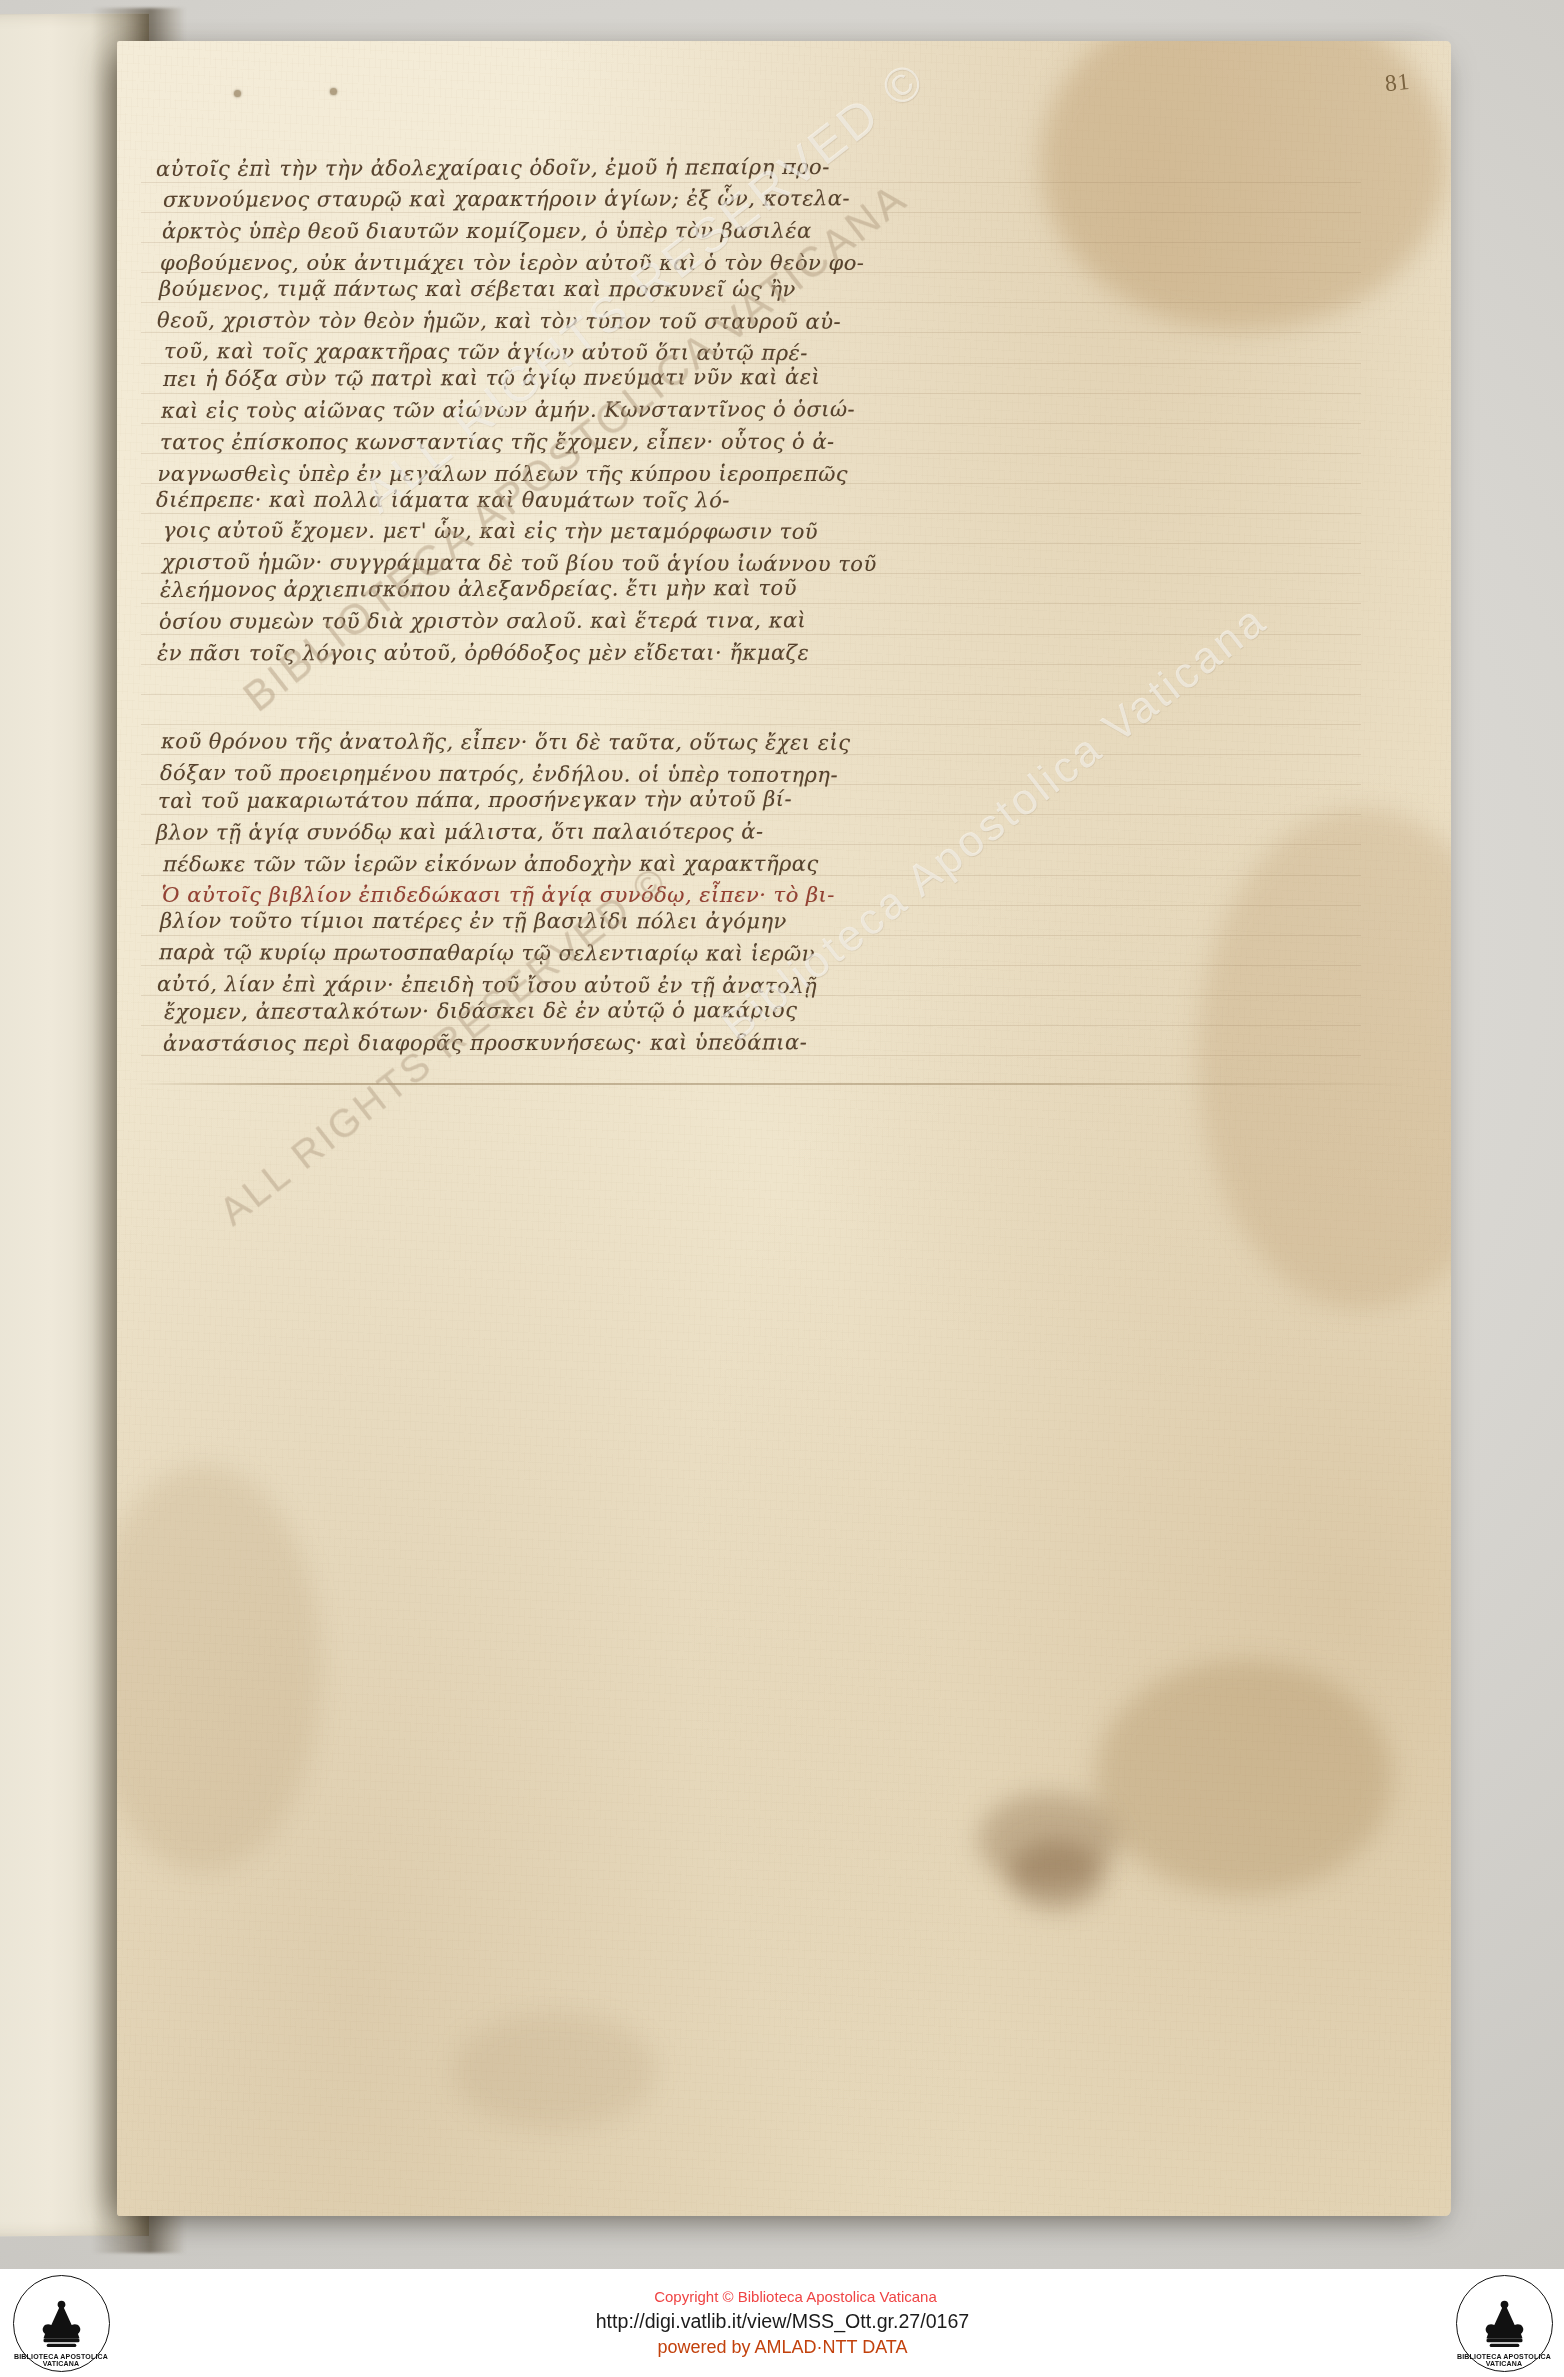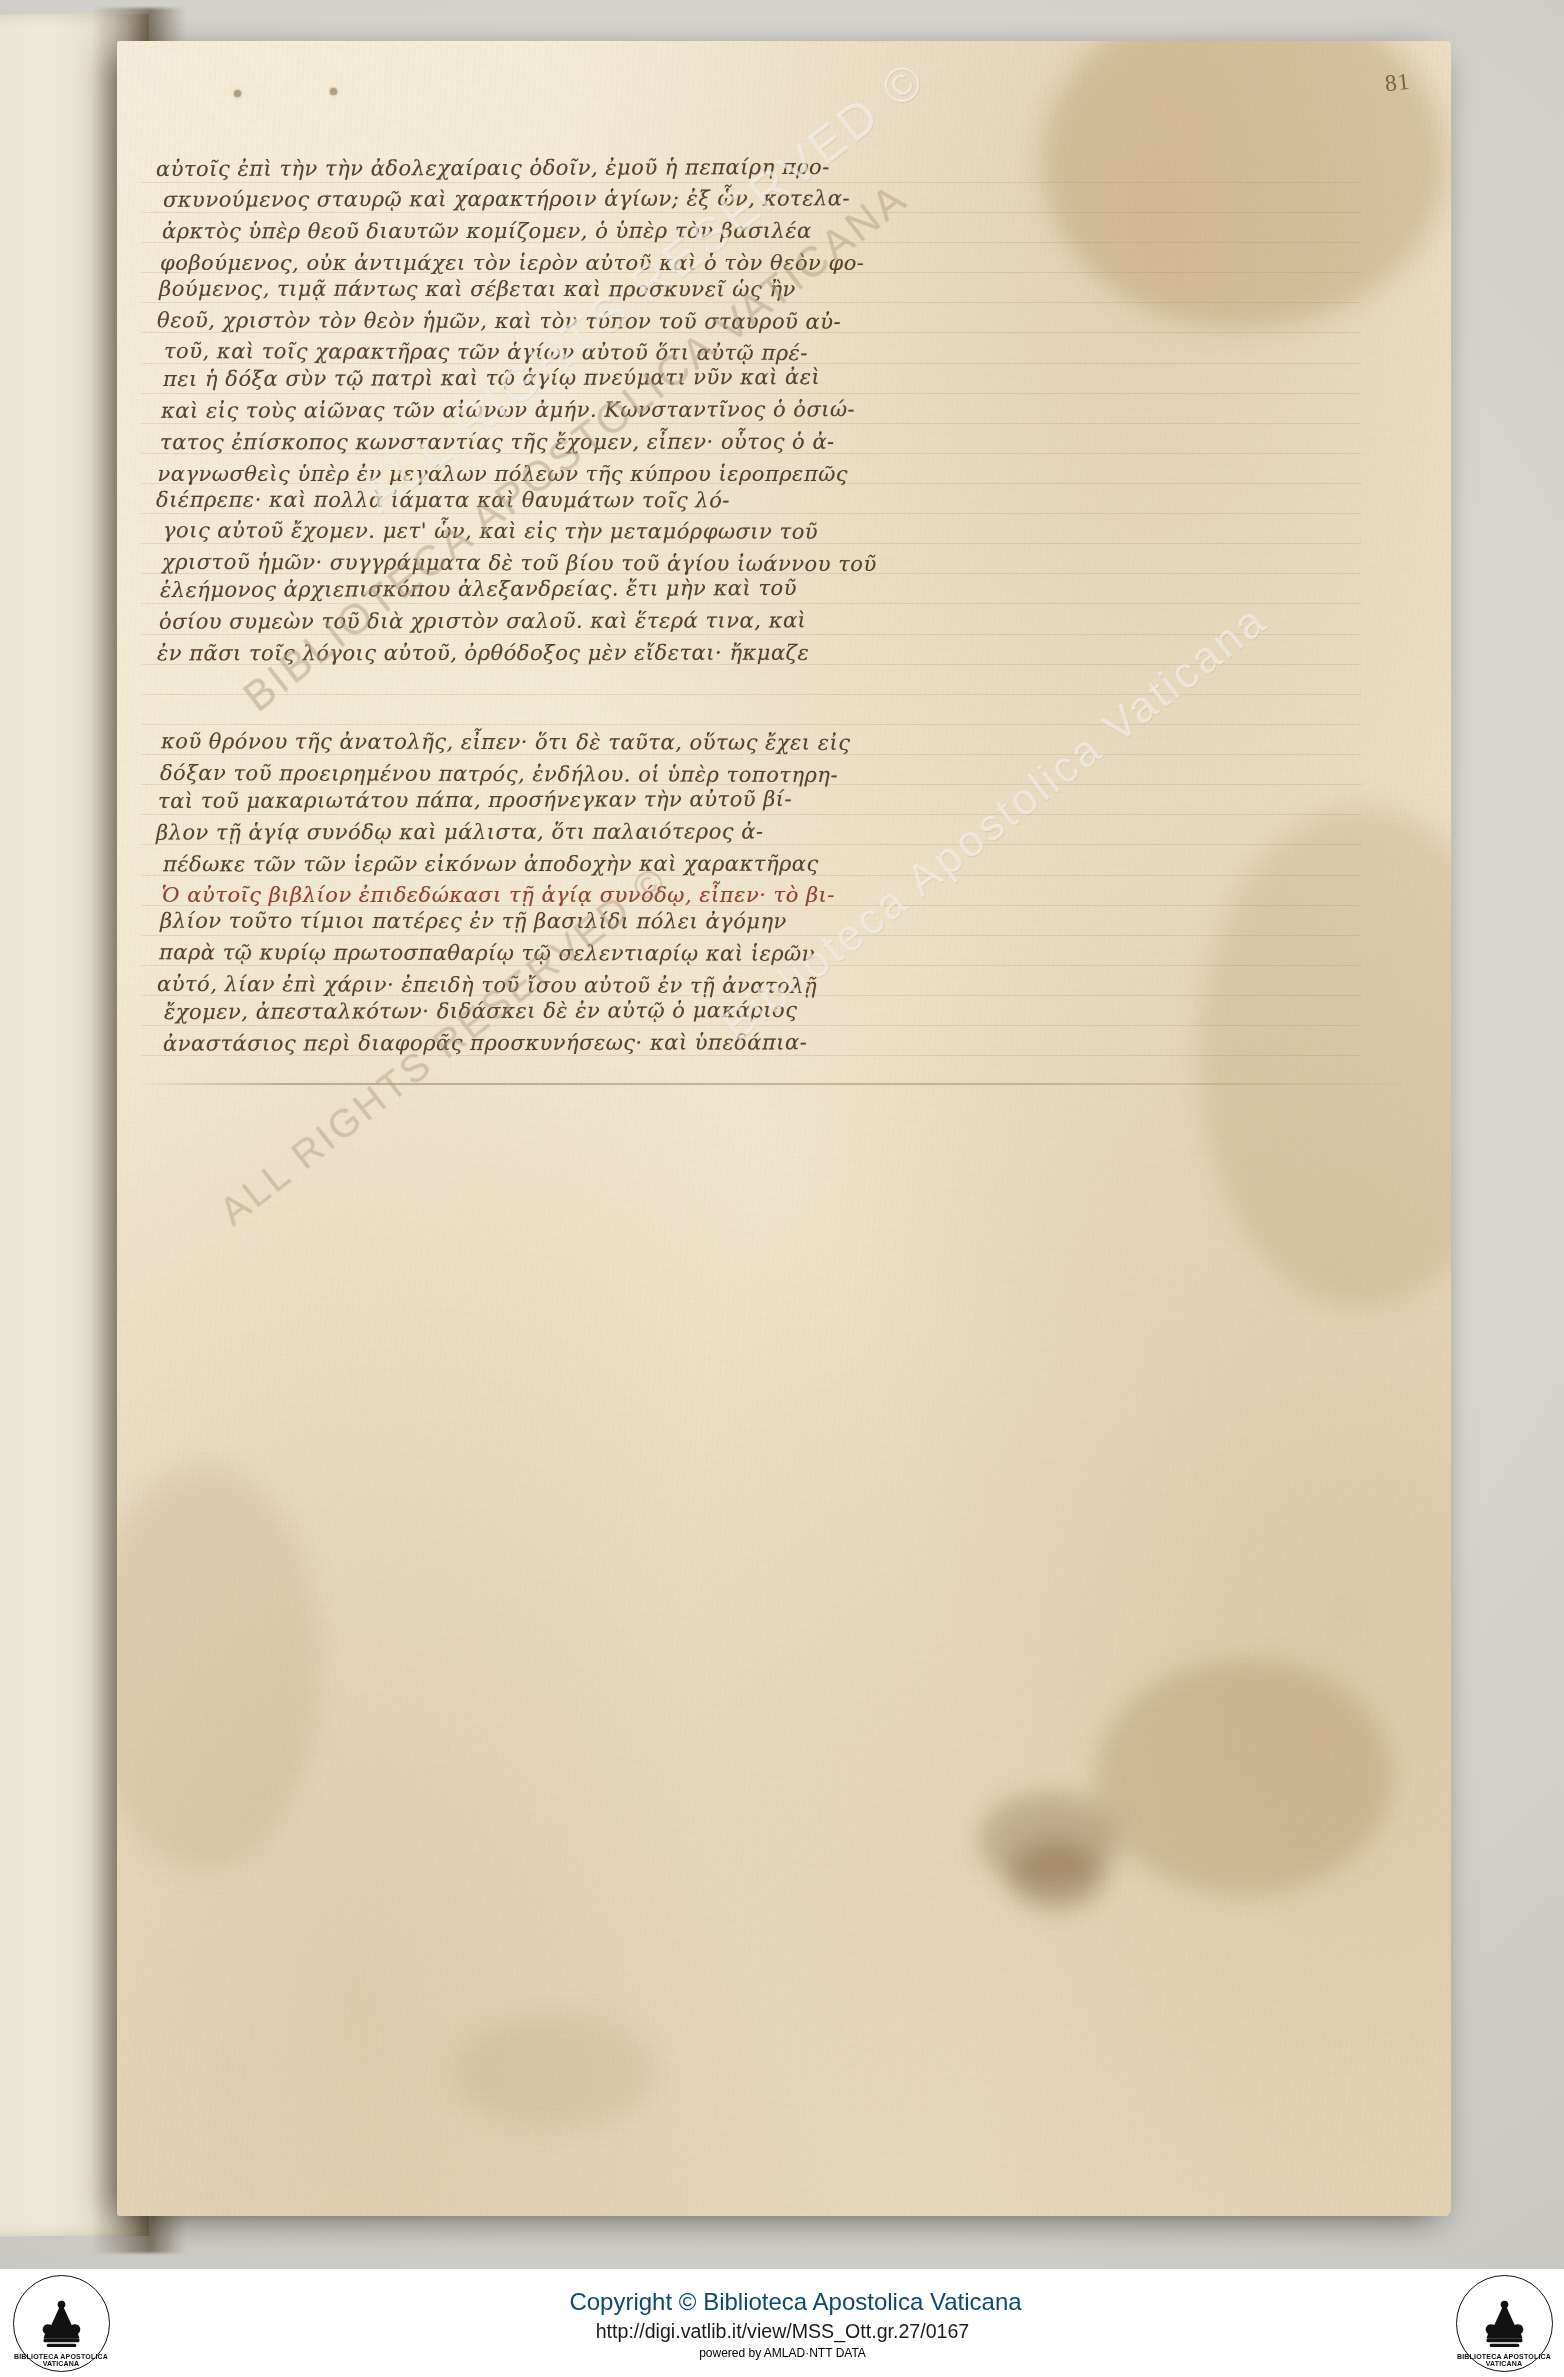--- a/index.html
+++ b/index.html
@@ -229,32 +229,32 @@
     background: #ffffff;
     display: flex;
     align-items: center;
     justify-content: center;
   }
   #footer-text {
     text-align: center;
     line-height: 1.38;
   }
   #copyright {
-    font-size: 24px;
-    color: #0c4a6e;
+    font-size: 15px;
+    color: #ef4444;
     font-weight: 400;
     margin-left: 26px;
   }
   #footer-url {
     font-size: 19.6px;
     color: #1b1b1b;
   }
   #powered {
-    font-size: 12px;
-    color: #000000;
+    font-size: 18px;
+    color: #c2410c;
   }
   .emblem {
     position: absolute;
     top: 2275px;
     width: 97px;
     height: 97px;
     border-radius: 50%;
     display: flex;
     align-items: center;
     justify-content: center;

